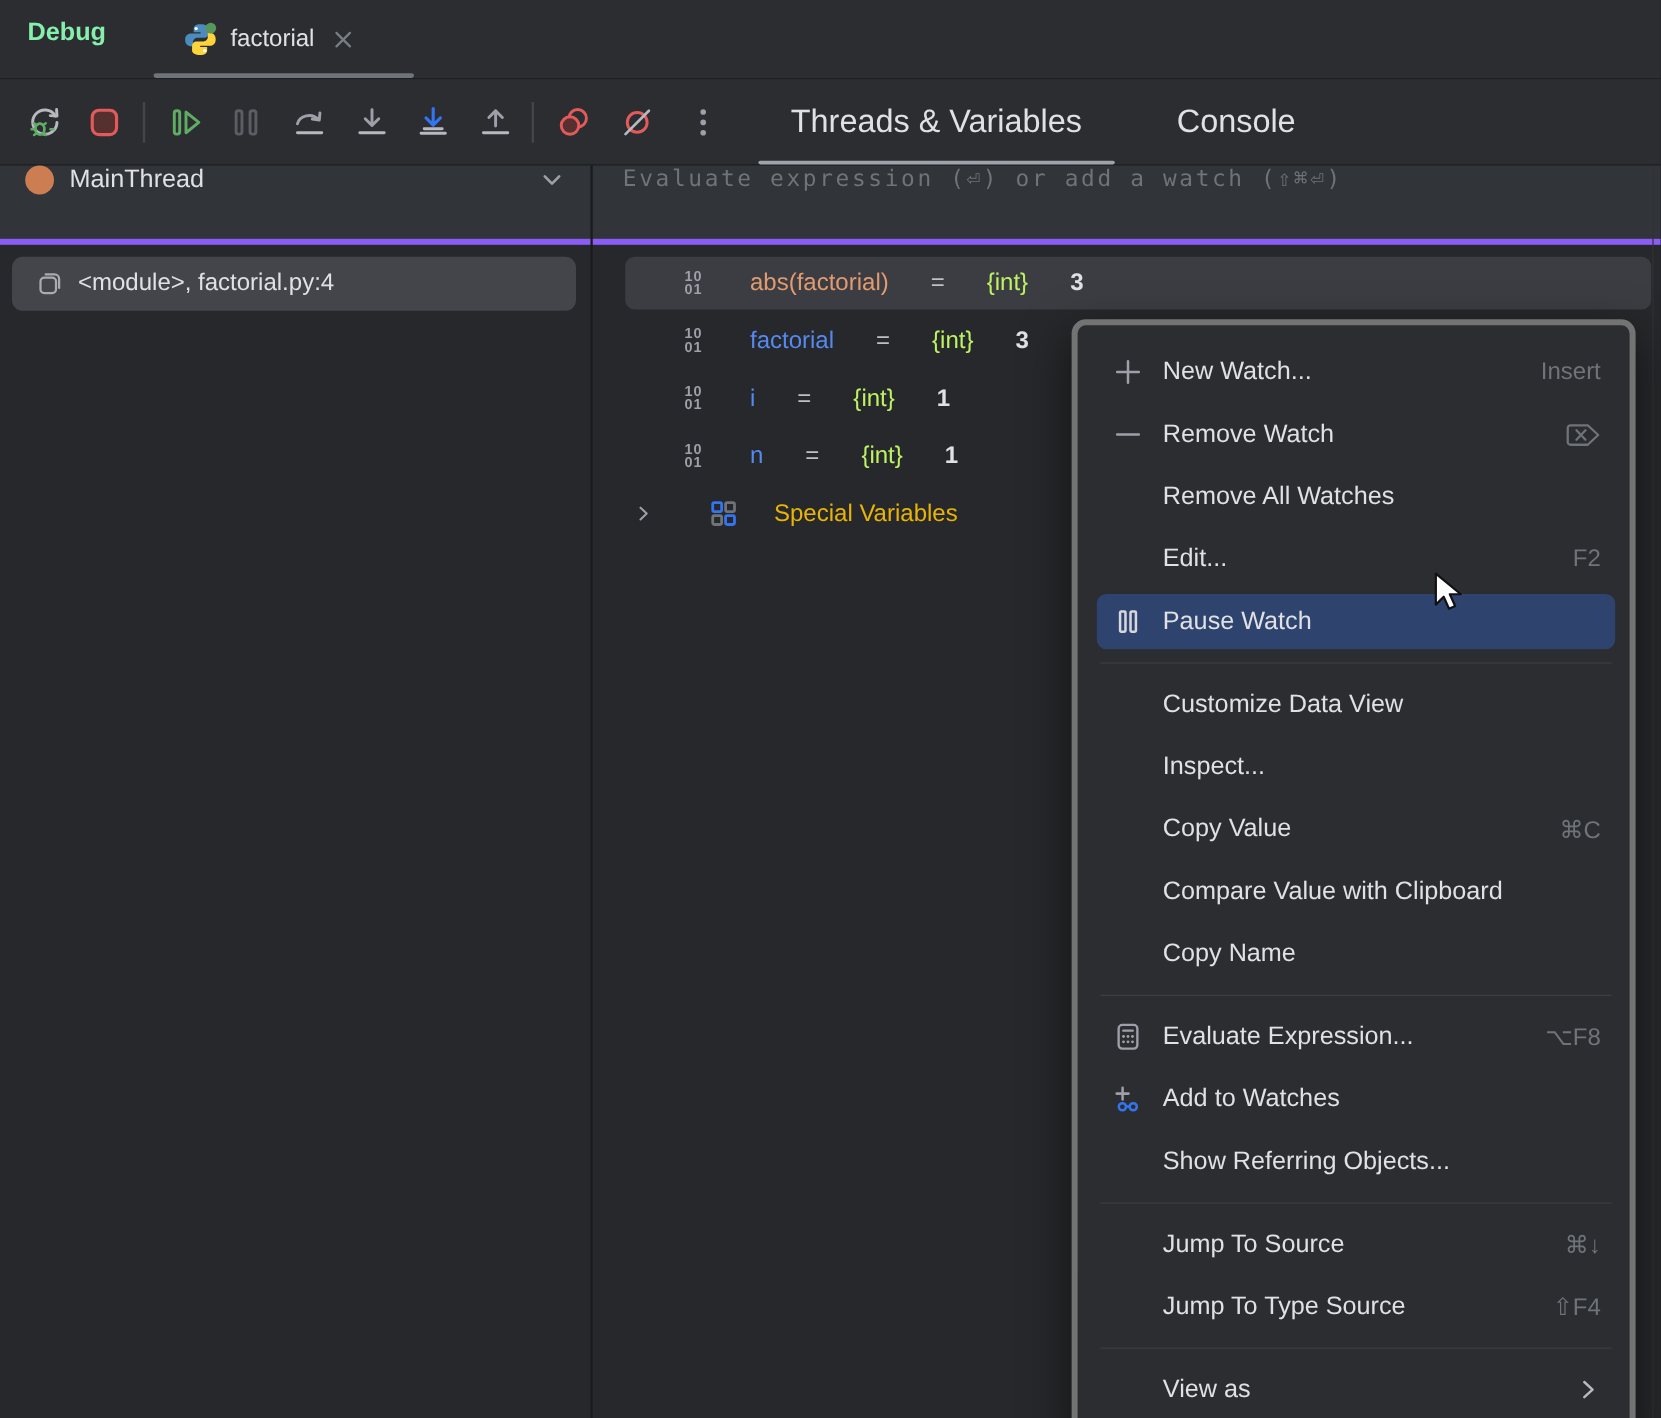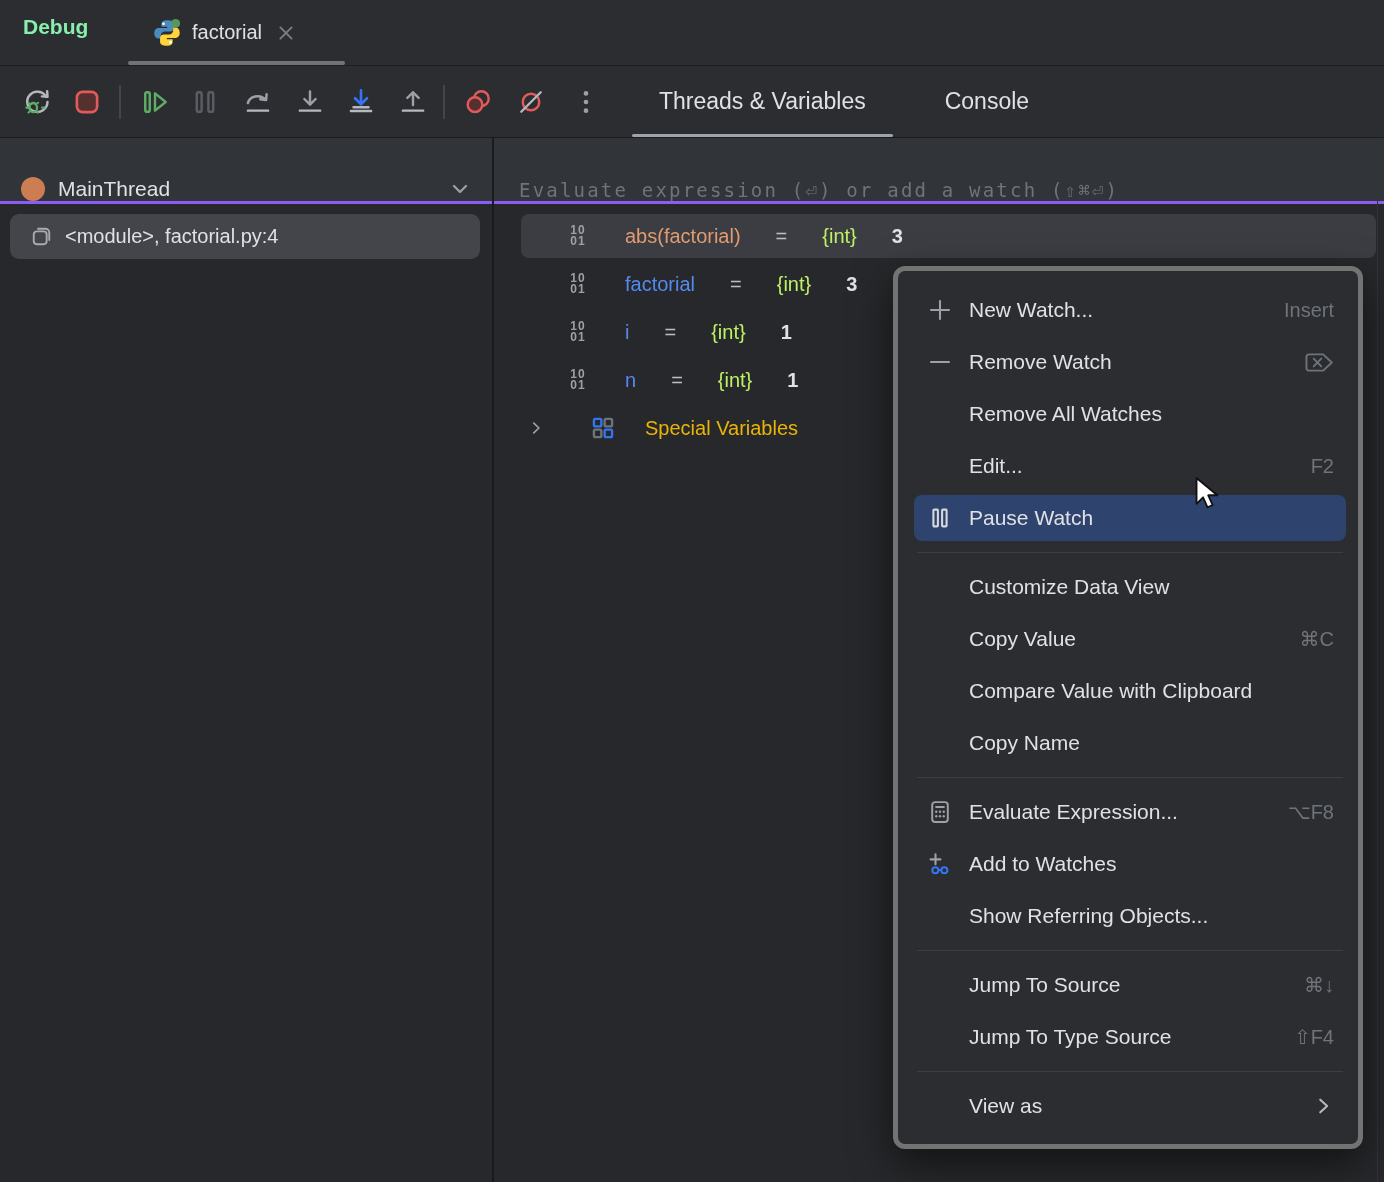--- a/index.html
+++ b/index.html
@@ -34,37 +34,37 @@
   .toolbar {
     position:absolute; left:0; top:66px; width:100%; height:72px;
     background:#2B2D30; border-bottom:1px solid #1A1B1E;
   }
   .tb-icons { position:absolute; left:0; top:0; height:71px; display:flex; align-items:center; }
   .tbtn { width:30px; height:30px; display:inline-flex; align-items:center; justify-content:center; border-radius:6px; }
   .tb-sep { width:2px; height:34px; background:#43454A; }
   .view-tabs { position:absolute; left:632px; top:0; height:71px; display:flex; }
   .vtab {
     position:relative; height:100%; display:flex; align-items:center; justify-content:center;
-    padding:0 27px; font-size:23px; color:#DFE1E5; cursor:default;
+    padding:0 27px; font-size:27px; color:#DFE1E5; cursor:default;
   }
   .vtab .under {
     position:absolute; left:0; bottom:0; width:100%; height:3px;
     background:#A0A3AB; border-radius:2px; display:none;
   }
   .vtab.active .under { display:block; }
   
   .main { position:absolute; left:0; top:138px; width:100%; height:1044px; display:flex; }
   .left {
     width:494px; height:100%; background:#26282B;
     border-right:2px solid #1A1B1E; position:relative;
   }
   .right { flex:1; height:100%; background:#26282B; position:relative; }
   .panel-head {
-    height:66px; background:#313438; border-bottom:3px solid #8b5cf6;
-    display:flex; align-items:flex-end;
+    height:66px; background:#313438; border-bottom:5px solid #8b5cf6;
+    display:flex; align-items:flex-start;
   }
   .thread-dot {
     width:24px; height:24px; border-radius:50%; background:#CC7E52;
     margin-left:21px; flex:none;
   }
   .thread-name { margin-left:13px; font-size:21px; color:#DFE1E5; }
   .thread-chev { margin-left:auto; margin-right:20px; width:24px; height:24px; display:inline-flex; }
   .frames { padding-top:10px; }
   .frame-row {
     margin:0 12px 0 10px; height:45px; border-radius:9px;
@@ -389,20 +389,24 @@
         </span>
         <span class="lbl">Pause Watch</span>
       </div>
       <div class="msep"></div>
       <div class="mi">
         <span class="ico"></span>
         <span class="lbl">Customize Data View</span>
       </div>
       <div class="mi">
         <span class="ico"></span>
+        <span class="lbl">Inspect...</span>
+      </div>
+      <div class="mi">
+        <span class="ico"></span>
         <span class="lbl">Copy Value</span>
         <span class="sc">⌘C</span>
       </div>
       <div class="mi">
         <span class="ico"></span>
         <span class="lbl">Compare Value with Clipboard</span>
       </div>
       <div class="mi">
         <span class="ico"></span>
         <span class="lbl">Copy Name</span>

